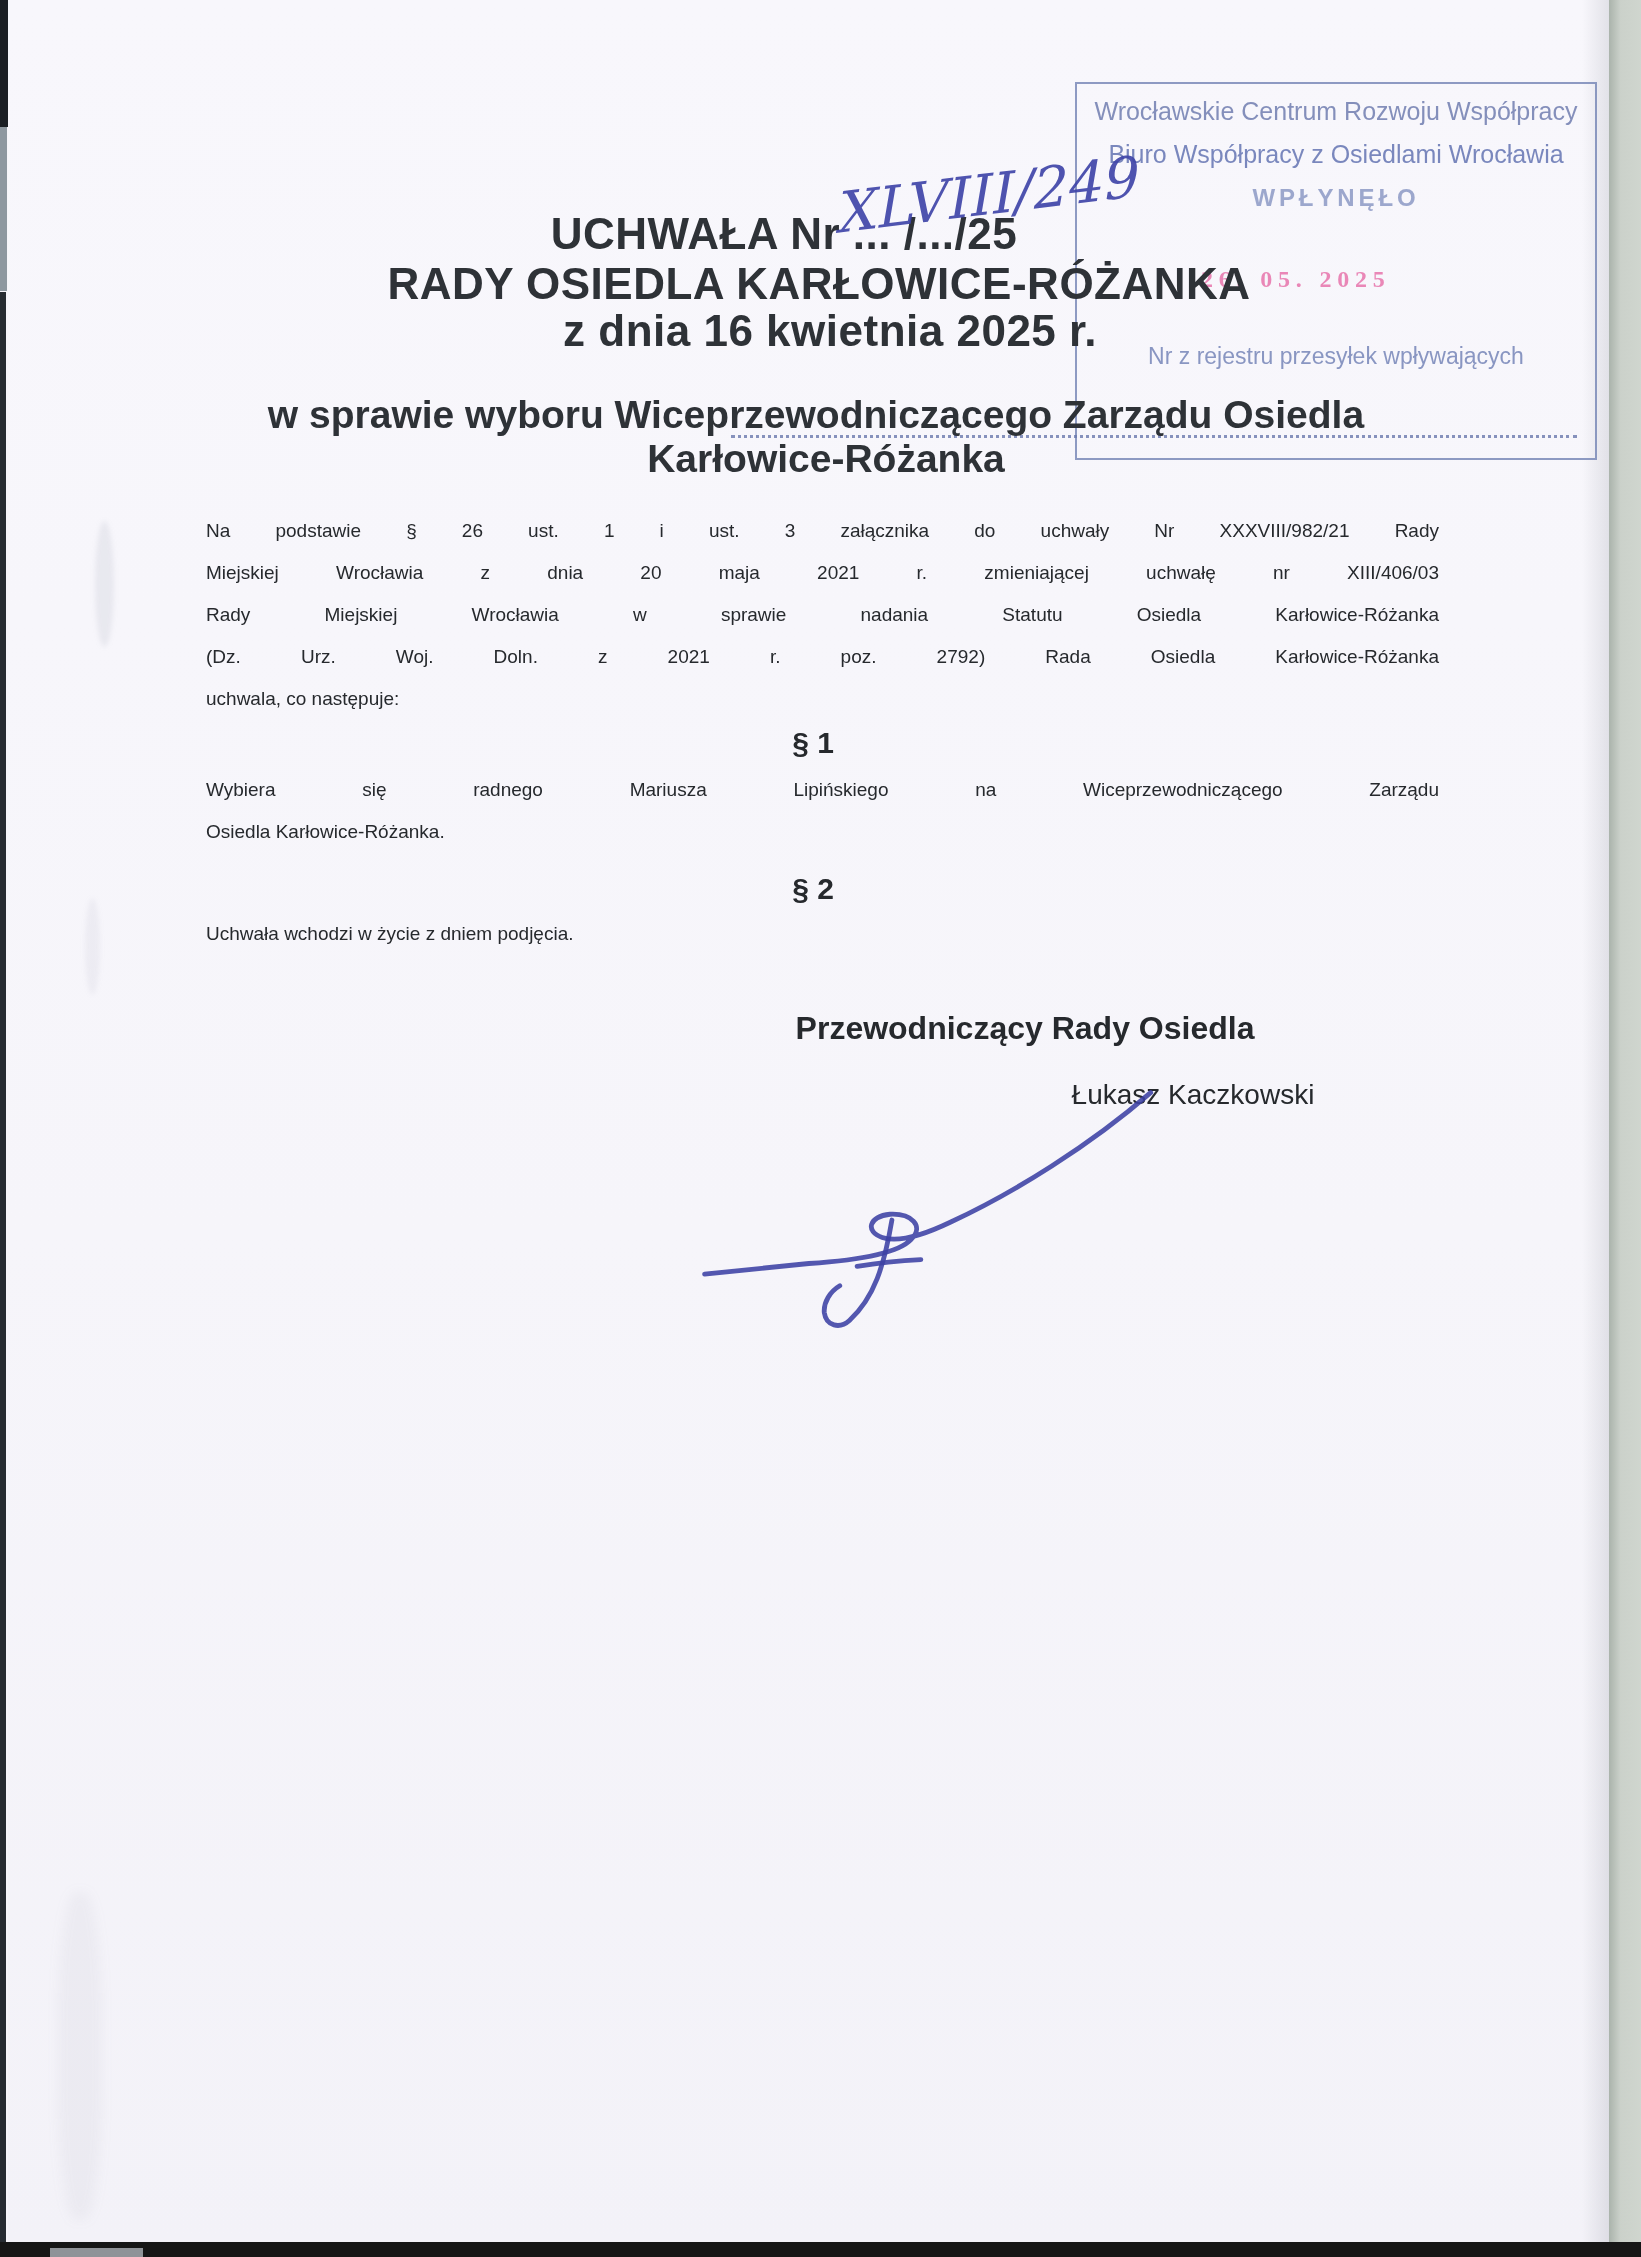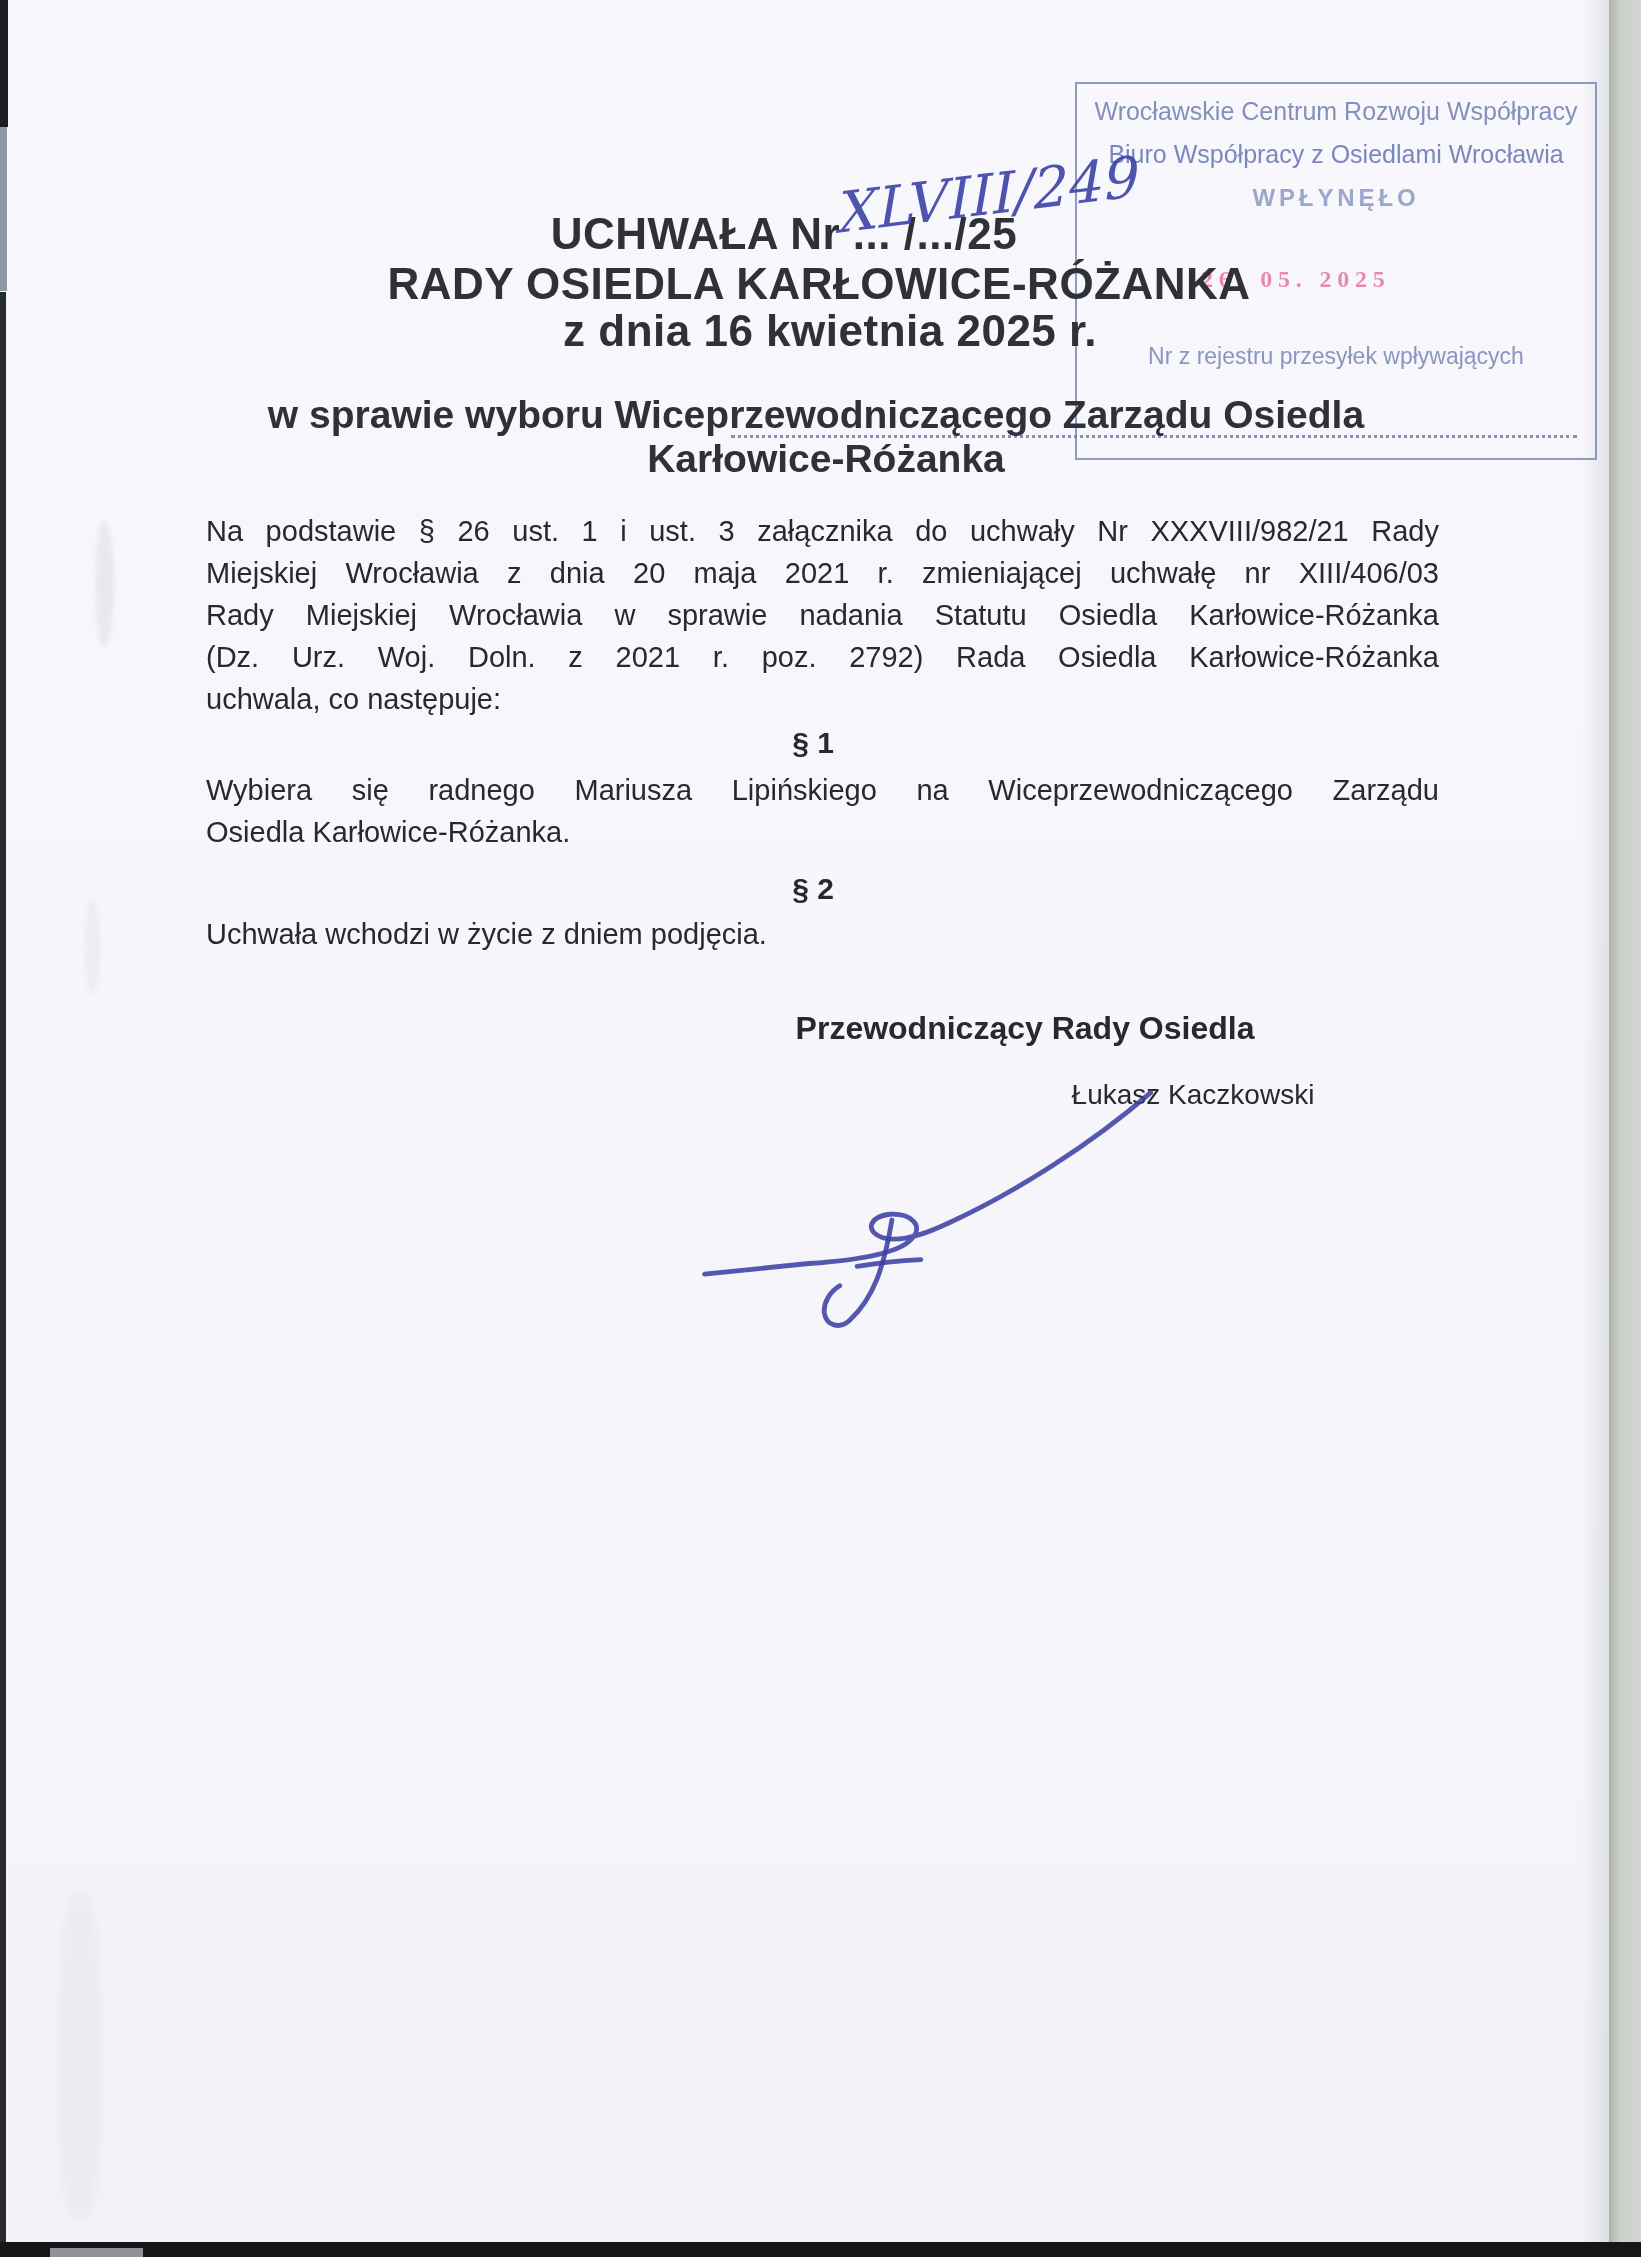--- a/index.html
+++ b/index.html
@@ -31,21 +31,21 @@
   .doc-text{position:absolute;color:#26292d;z-index:3;}
   .centered{transform:translateX(-50%);white-space:nowrap;}
   .title-line{font-weight:bold;font-size:44px;line-height:48px;color:#2e3237;letter-spacing:0.5px;}
   #title1{left:784px;top:210px;}
   #title2{left:819px;top:260px;}
   #title3{left:830px;top:307px;text-align:center;}
   .subject-line{font-weight:bold;font-size:39px;line-height:42px;color:#2e3237;}
   #subject1{left:816px;top:394px;}
   #subject2{left:826px;top:438px;}
 
-  .body-block{left:206px;width:1233px;font-size:29px;line-height:42px;color:#26292d;}
+  .body-block{left:206px;width:1233px;font-size:19px;line-height:42px;color:#26292d;}
   #preamble{top:510px;}
   .jline{text-align:justify;text-align-last:justify;}
   .jline-last{text-align-last:left;}
   .sec-header{font-weight:bold;font-size:30px;color:#26292d;}
   #sec1-header{left:813px;top:726px;}
   #sec1-body{top:769px;}
   #sec2-header{left:813px;top:872px;}
   #sec2-body{top:913px;}
 
   #sig-role{left:1025px;top:1010px;font-weight:bold;font-size:32px;color:#26292d;text-align:center;}

